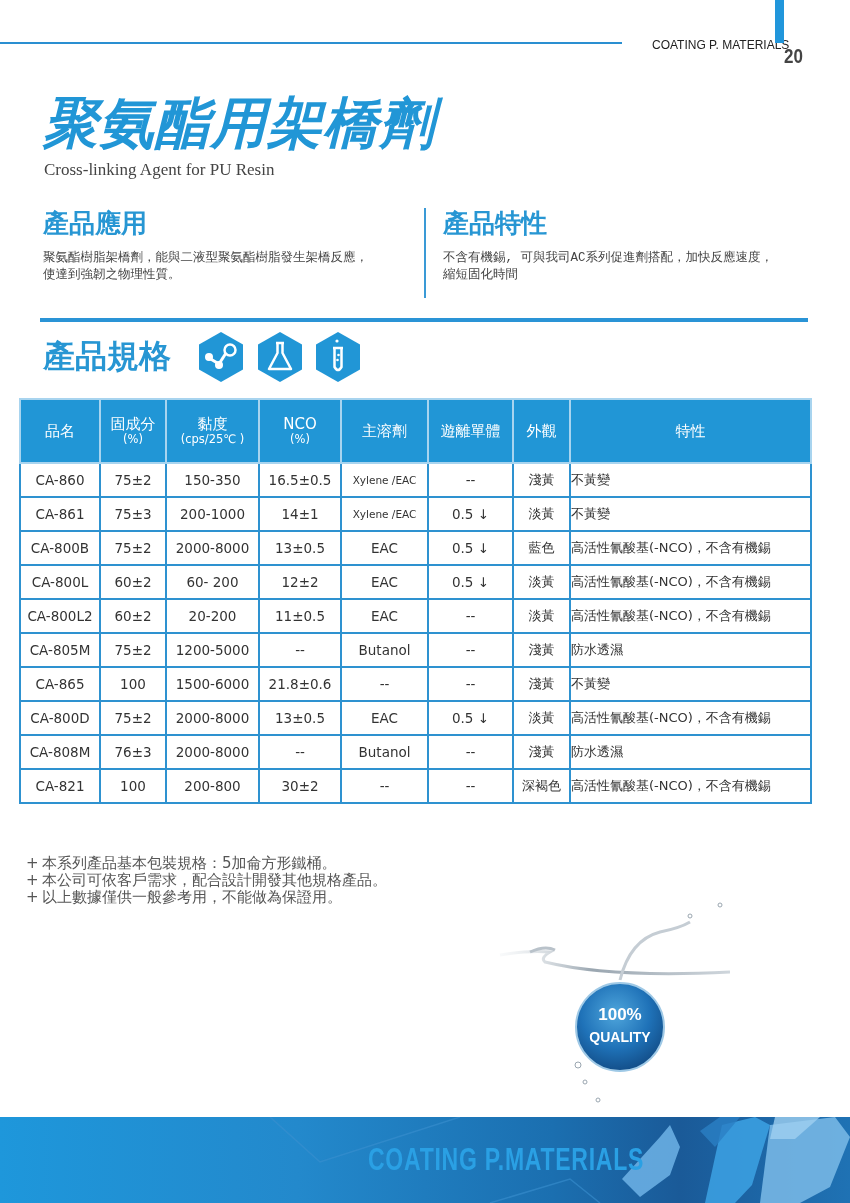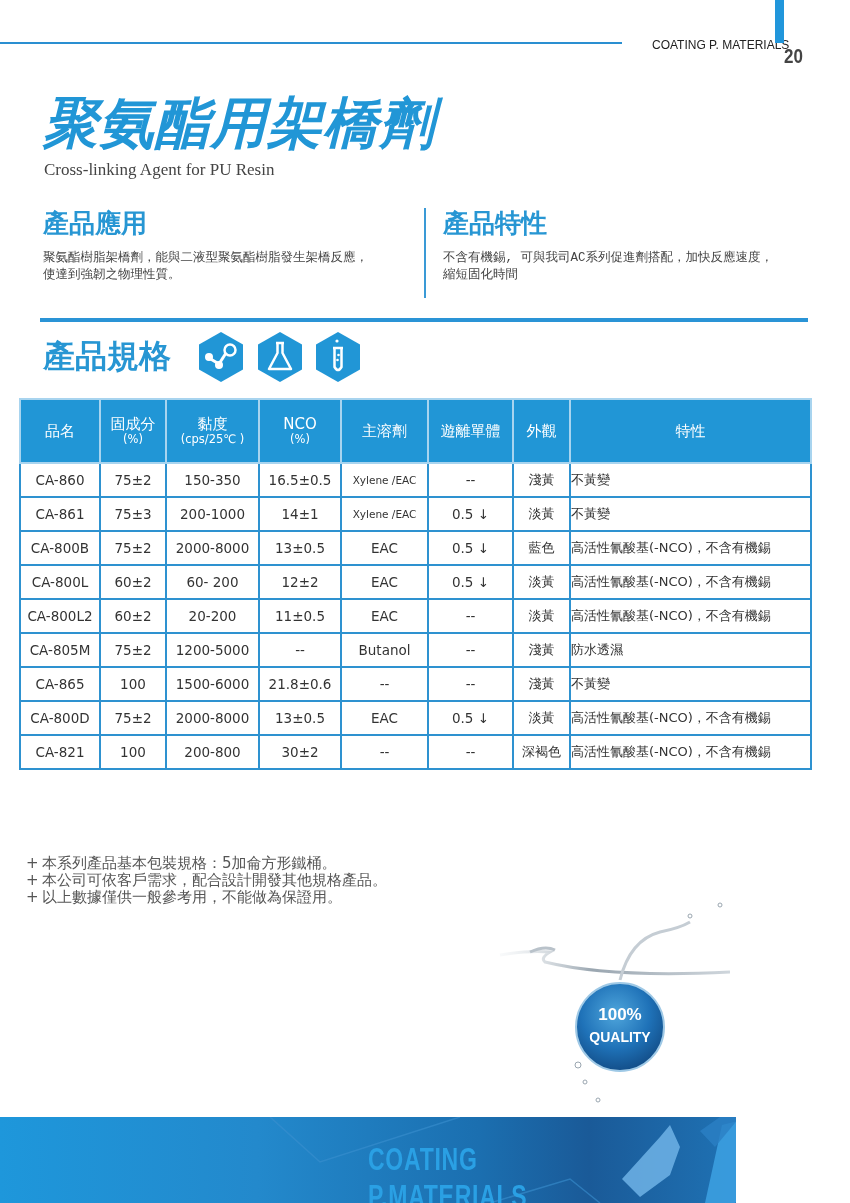--- a/index.html
+++ b/index.html
@@ -36,21 +36,21 @@
   }
   table.spec td.small { font-size: 10.5px; text-align: center; }
   table.spec td.left { text-align: left; padding-left: 0; font-size: 13px; }
   table.spec td.app { font-size: 13px; }
 
   .notes { position: absolute; left: 26px; top: 855px; font-size: 15px; color: #555; line-height: 17px; }
   .notes .plus { display: inline-block; width: 16px; }
 
   .badge-area { position: absolute; left: 490px; top: 900px; width: 240px; height: 210px; }
 
-  .footer { position: absolute; left: 0; top: 1117px; width: 736px; height: 86px; overflow: hidden;
+  .footer { position: absolute; left: 0; top: 1117px; width: 850px; height: 86px; overflow: hidden;
     background: linear-gradient(90deg, #1e97db 0%, #2389cc 35%, #1b6fb0 65%, #1a5a98 80%, #1f72b4 100%); }
   .footer-brand { position: absolute; left: 368px; top: 24px; font-family: "Liberation Sans", sans-serif; font-weight: bold; font-size: 32px; color: #2aa0e4; transform: scaleX(0.72); transform-origin: left; letter-spacing: 1px; }
 </style>
 </head>
 <body>
 
 <div class="top-rule"></div>
 <div class="top-brand">COATING P. MATERIALS</div>
 <div class="top-bar"></div>
 <div class="page-num">20</div>
@@ -191,20 +191,30 @@
     </tr>
     <tr>
       <td>CA-800D</td>
       <td>75±2</td>
       <td>2000-8000</td>
       <td>13±0.5</td>
       <td>EAC</td>
       <td>0.5 ↓</td>
       <td class="app">淡黃</td>
       <td class="left">高活性氰酸基(-NCO)，不含有機錫</td>
+    </tr>
+    <tr>
+      <td>CA-808M</td>
+      <td>76±3</td>
+      <td>2000-8000</td>
+      <td>--</td>
+      <td>Butanol</td>
+      <td>--</td>
+      <td class="app">淺黃</td>
+      <td class="left">防水透濕</td>
     </tr>
     <tr>
       <td>CA-821</td>
       <td>100</td>
       <td>200-800</td>
       <td>30±2</td>
       <td>--</td>
       <td>--</td>
       <td class="app">深褐色</td>
       <td class="left">高活性氰酸基(-NCO)，不含有機錫</td>

